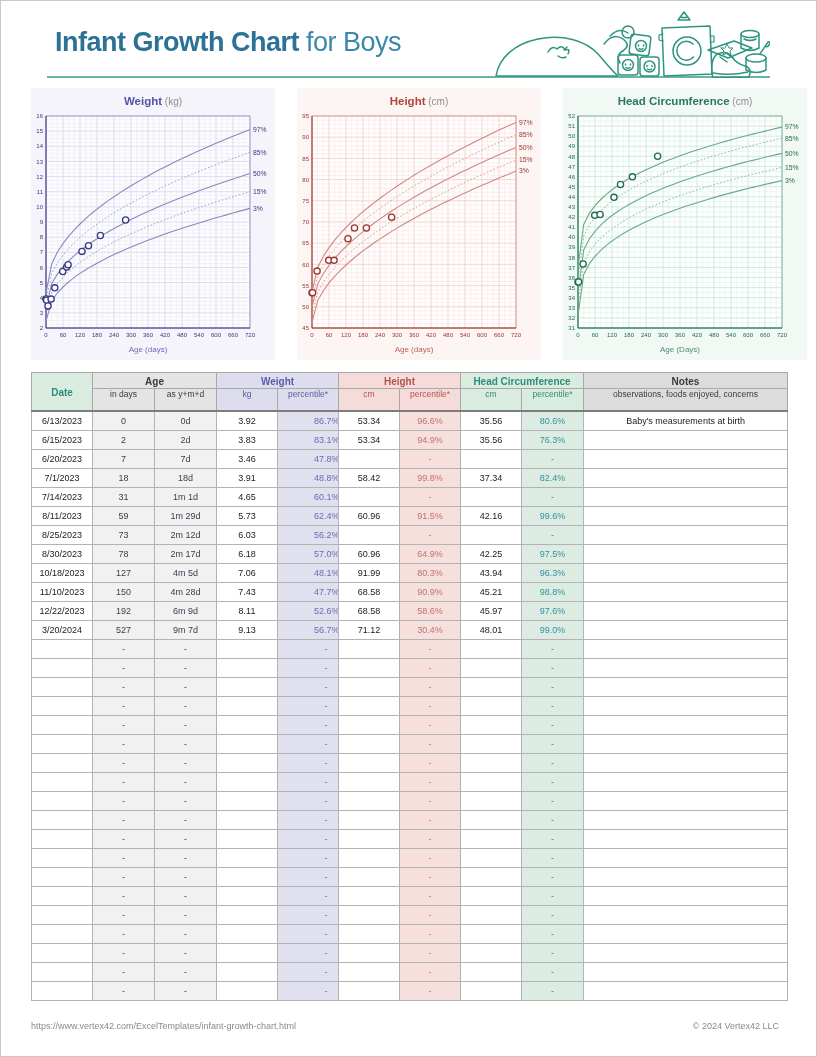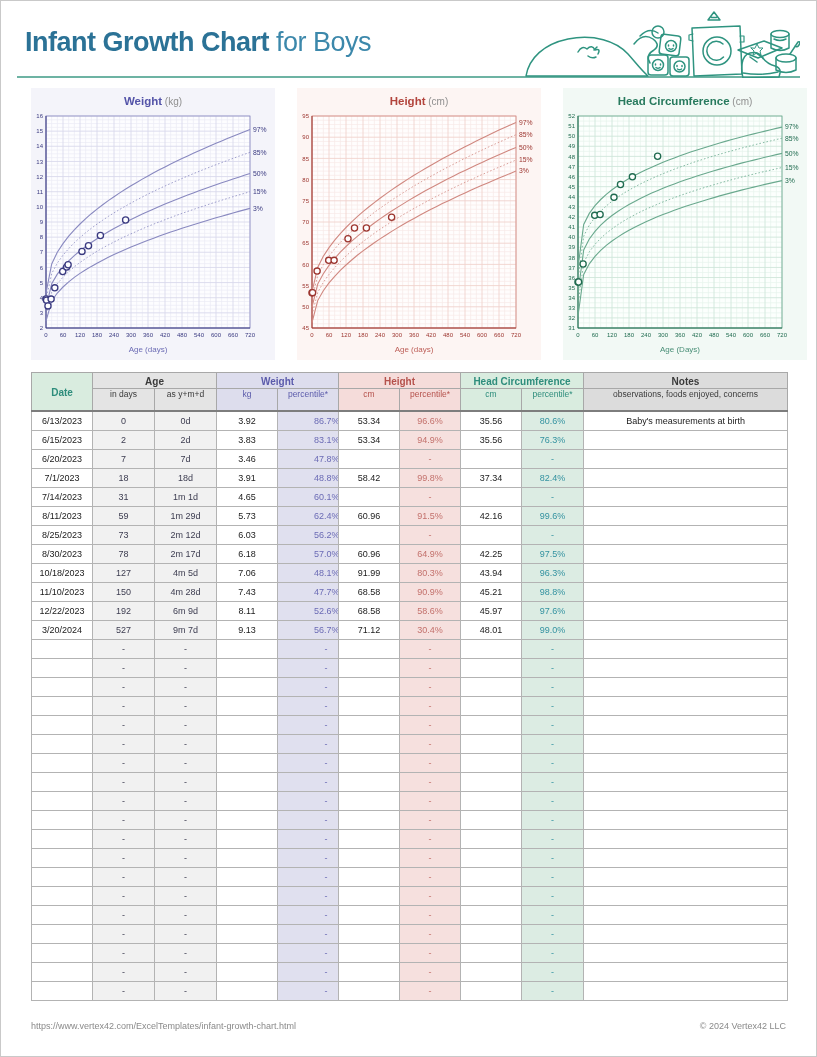--- a/index.html
+++ b/index.html
@@ -3,21 +3,21 @@
 <meta charset="utf-8">
 <style>
   * { margin:0; padding:0; box-sizing:border-box; }
   html,body { background:#ffffff; }
   .page {
     width:817px; height:1057px; position:relative; overflow:hidden;
     background:#fff; border:1px solid #c9c9c9;
     font-family:"Liberation Sans", sans-serif;
   }
   
-  .header { position:relative; height:77px; margin:0 16px; border-bottom:2px solid #6db3a3; }
+  .header { position:relative; height:77px; margin:0 46px; border-bottom:2px solid #6db3a3; }
   .title { position:absolute; left:8px; top:26px; font-size:27px; letter-spacing:-0.5px; white-space:nowrap; }
   .title .t-bold { font-weight:bold; color:#2b7296; }
   .title .t-reg  { font-weight:normal; color:#3c88ab; }
   .toys { position:absolute; right:0; bottom:-2px; }
   
   .charts { display:flex; gap:22px; margin:10px 30px 0 30px; }
   .chart-panel { width:244px; height:272px; padding-top:4px; }
   .ct { text-align:center; font-size:11.5px; font-weight:bold; height:20px; line-height:18px; }
   .ct .unit { font-weight:normal; font-size:10px; color:#8f8f8f; }
   
@@ -40,21 +40,21 @@
   .c-date  { background:#ffffff; }
   .c-gray  { background:#f1f1f1; color:#3c3c50; }
   .c-kg    { background:#ffffff; }
   .c-wpct  { background:#e0e0ef; color:#6b6bb5;padding-left:36px; }
   .c-cm    { background:#ffffff; }
   .c-hpct  { background:#f6e0de; color:#c3716c; }
   .c-hcm   { background:#ffffff; }
   .c-hcpct { background:#dcece3; color:#3392a0; }
   .c-notes { background:#ffffff; }
   
-  .footer { position:absolute; left:30px; right:30px; top:1020px; font-size:9px; color:#8a8a8a;
+  .footer { position:absolute; left:30px; right:37px; top:1020px; font-size:9px; color:#8a8a8a;
             display:flex; justify-content:space-between; }
   .footer a { color:#8a8a8a; text-decoration:none; }
 </style>
 </head>
 <body>
 
 <div class="page">
 
   <div class="header">
     <div class="title">

